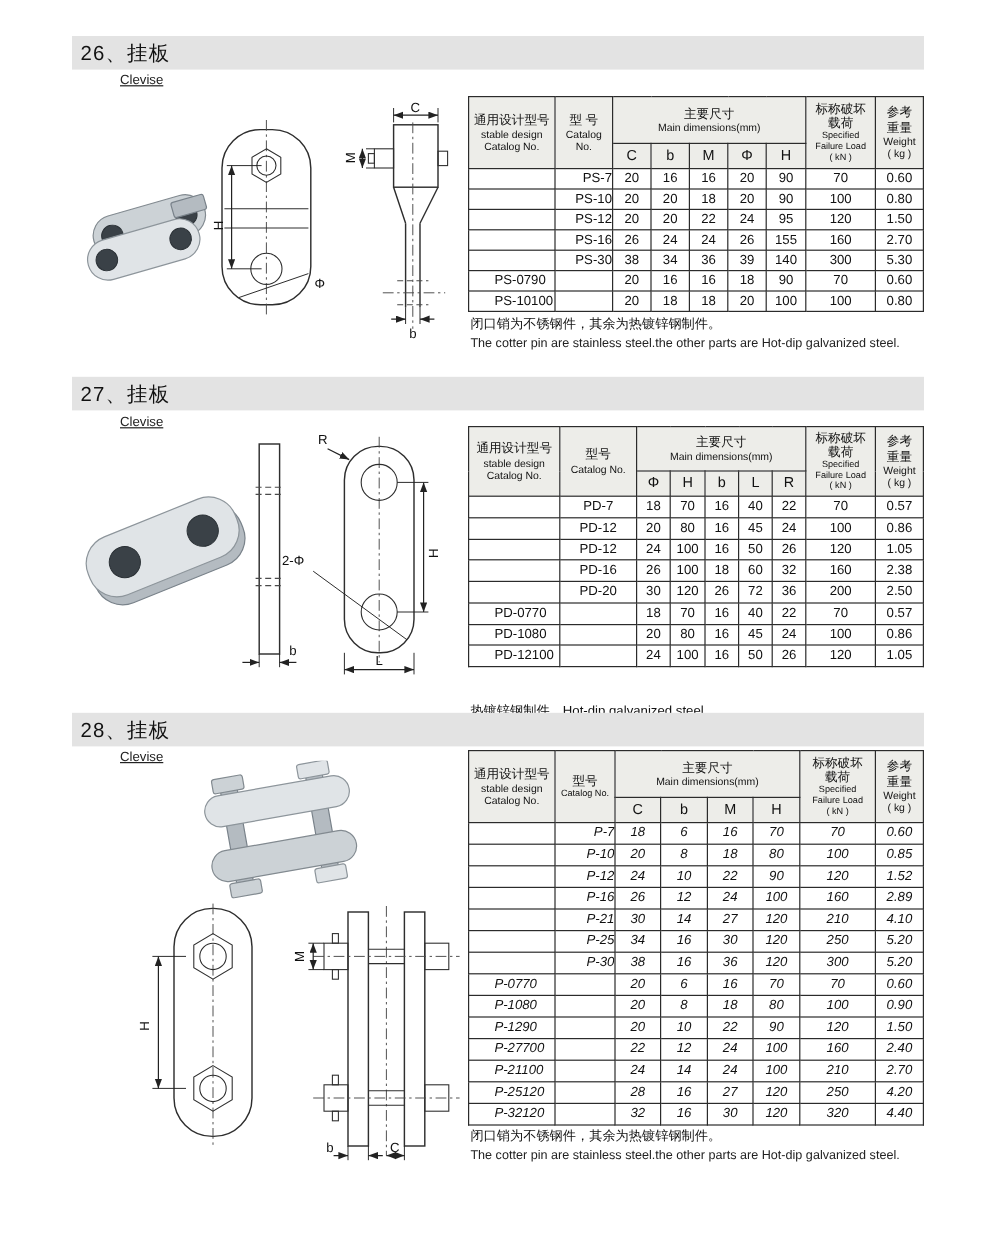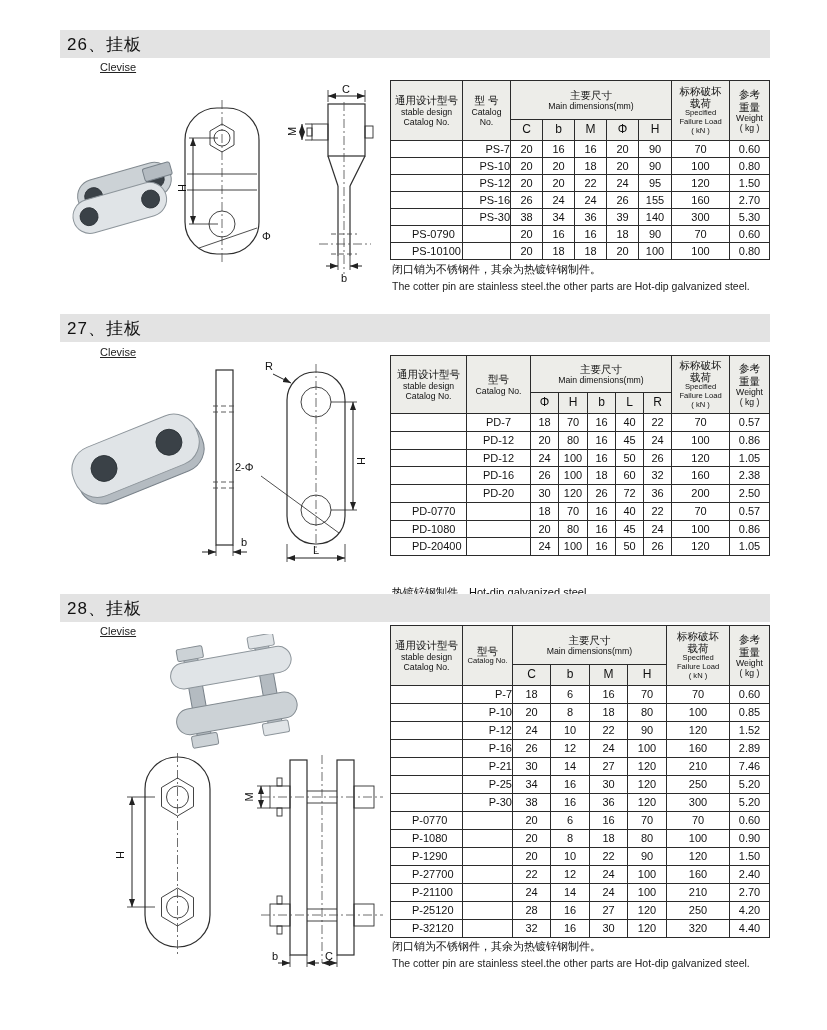--- a/index.html
+++ b/index.html
@@ -12,21 +12,21 @@
   .spec-table{position:absolute;left:390px;border-collapse:collapse;table-layout:fixed;width:379px;background:#fff;}
   .spec-table th,.spec-table td{border:1px solid #2b2b2b;text-align:center;padding:0;
                font-weight:normal;font-size:11px;color:#111;overflow:hidden;line-height:1.15;}
   .spec-table thead th{background:#ededE9;vertical-align:middle;}
   .th-zh{font-size:10.5px;}
   .th-en{font-size:8.7px;}
   .th-en-sm{font-size:7.6px;}
   .dim-letter-row th{height:20px;font-size:12px;background:#ededE9;}
   .t1 tbody tr{height:17px;}
   .t2 tbody tr{height:17.75px;}
-  .t3 tbody tr{height:18px;}
+  .t3 tbody tr{height:18px;font-style:italic;}
   .spec-table td.stb{text-align:left;padding-left:21px;}
   .spec-table td.cat{text-align:right;padding-left:6px;}
   .t2 td.cat{text-align:center;padding-left:0;}
   .notes{position:absolute;left:392px;width:380px;}
   .note-zh{font-size:11px;color:#111;margin-bottom:3px;}
   .note-en{font-size:10.5px;color:#222;}
   svg{position:absolute;}
   .ol{stroke:#2e2e2e;stroke-width:1.2;fill:none;}
   .tl{stroke:#2e2e2e;stroke-width:0.9;fill:none;}
   .cl{stroke:#4a4a4a;stroke-width:0.8;stroke-dasharray:9 3 2 3;fill:none;}
@@ -419,21 +419,21 @@
           <td class="cat"></td>
           <td>20</td>
           <td>80</td>
           <td>16</td>
           <td>45</td>
           <td>24</td>
           <td>100</td>
           <td>0.86</td>
         </tr>
         <tr>
-          <td class="stb">PD-20400</td>
+          <td class="stb">PD-12100</td>
           <td class="cat"></td>
           <td>24</td>
           <td>100</td>
           <td>16</td>
           <td>50</td>
           <td>26</td>
           <td>120</td>
           <td>1.05</td>
         </tr>
       </tbody>
@@ -604,21 +604,21 @@
           <td>2.89</td>
         </tr>
         <tr>
           <td class="stb"></td>
           <td class="cat">P-21</td>
           <td>30</td>
           <td>14</td>
           <td>27</td>
           <td>120</td>
           <td>210</td>
-          <td>7.46</td>
+          <td>4.10</td>
         </tr>
         <tr>
           <td class="stb"></td>
           <td class="cat">P-25</td>
           <td>34</td>
           <td>16</td>
           <td>30</td>
           <td>120</td>
           <td>250</td>
           <td>5.20</td>

